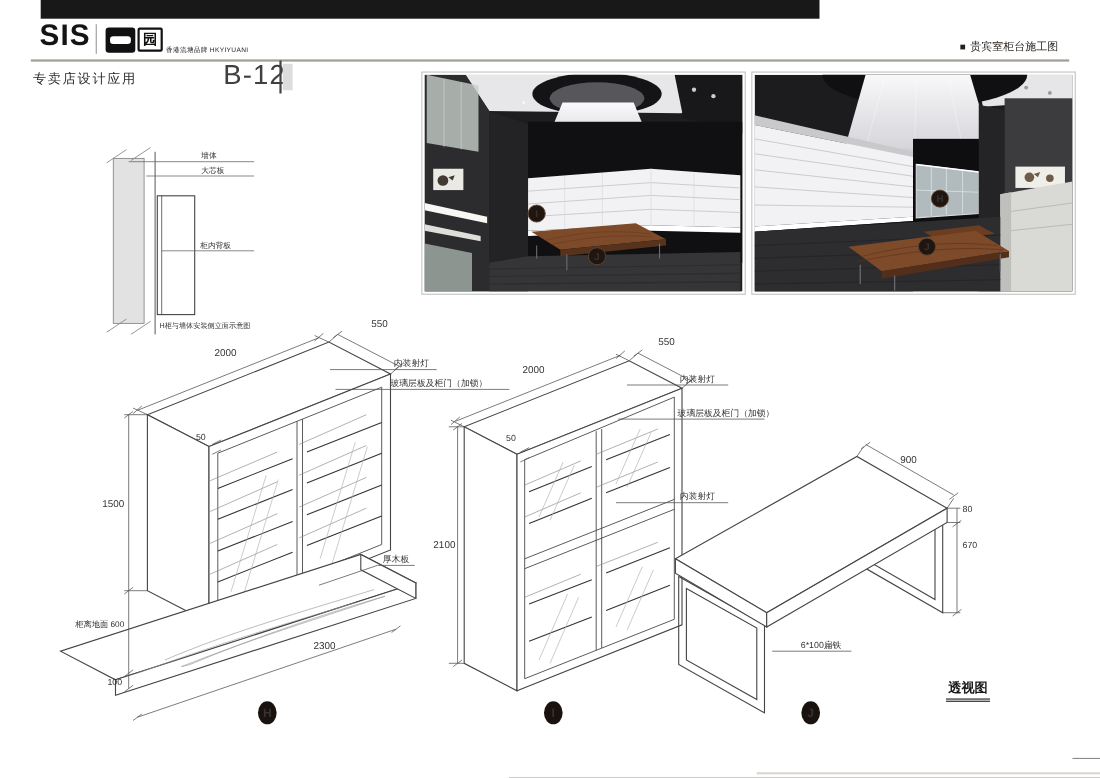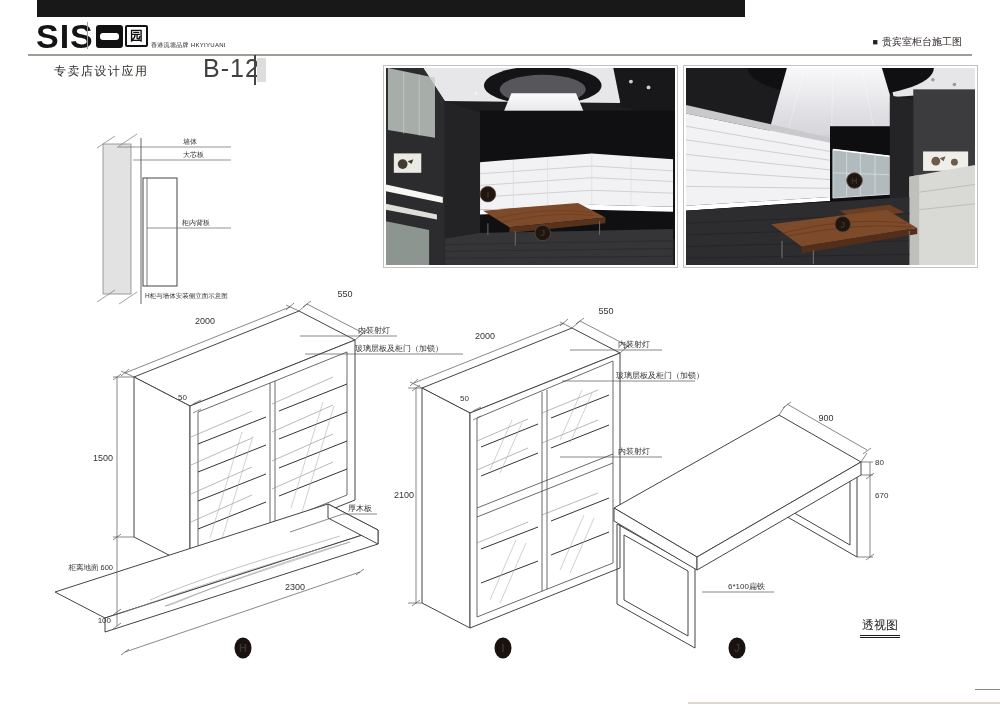--- a/index.html
+++ b/index.html
@@ -4,45 +4,45 @@
 <style>
   html,body{margin:0;padding:0;background:#888;}
   .page{position:relative;width:1000px;height:707px;background:#ffffff;overflow:hidden;
         font-family:"Liberation Sans",sans-serif;color:#1a1a1a;}
   .abs{position:absolute;}
   .photo{position:absolute;border:1px solid #c2c2c2;background:#fff;padding:2px;}
   .photo svg{display:block;}
   svg text{font-family:"Liberation Sans",sans-serif;fill:#333;}
   .dwg{position:absolute;}
   .dwg svg{display:block;overflow:visible;}
-  .capt{position:absolute;font-weight:normal;border-bottom:3px double #1a1a1a;padding:0 2px 1px;}
+  .capt{position:absolute;font-weight:bold;border-bottom:3px double #1a1a1a;padding:0 2px 1px;}
 </style>
 </head>
 <body>
 
 <div class="page">
 
   <div class="abs" style="left:37px;top:0;width:708px;height:17px;background:#181818;"></div>
 
-  <div class="abs" style="left:36px;top:17px;font-size:34px;font-weight:bold;letter-spacing:1px;color:#141414;">SIS</div>
+  <div class="abs" style="left:36px;top:17px;font-size:27px;font-weight:bold;letter-spacing:1px;color:#141414;">SIS</div>
   <div class="abs" style="left:87px;top:22px;width:1px;height:27px;background:#9a9a9a;"></div>
   <div class="abs" style="left:96px;top:25px;width:27px;height:23px;background:#111;border-radius:3px;">
     <div style="position:absolute;left:4px;top:8px;width:19px;height:7px;background:#fff;border-radius:3px;"></div>
   </div>
   <div class="abs" style="left:125px;top:25px;width:19px;height:18px;border:2.5px solid #111;border-radius:2px;background:#fff;
               font-size:13px;font-weight:bold;text-align:center;line-height:18px;color:#111;">园</div>
   <div class="abs" style="left:151px;top:41px;font-size:6px;color:#222;letter-spacing:0.3px;">香港流塘品牌 HKYIYUANI</div>
 
   <div class="abs" style="right:38px;top:35px;font-size:10px;font-weight:normal;color:#241f1b;">
     <span style="font-size:9px;margin-right:4px;">■</span><span>贵宾室柜台施工图</span>
   </div>
 
   <div class="abs" style="left:28px;top:54px;width:944px;height:2px;background:#a39d97;"></div>
 
-  <div class="abs" style="left:30px;top:63px;font-size:12px;color:#2e2a26;letter-spacing:1.5px;margin-left:24px;">专卖店设计应用</div>
+  <div class="abs" style="left:30px;top:63px;font-size:12px;color:#2e2a26;letter-spacing:1.5px;">专卖店设计应用</div>
   <div class="abs" style="left:203px;top:54px;font-size:25px;color:#404040;letter-spacing:1px;">B-12</div>
   <div class="abs" style="left:254px;top:55px;width:1.5px;height:30px;background:#444;"></div>
   <div class="abs" style="left:257px;top:58px;width:9px;height:24px;background:#ddd;"></div>
 
   <div class="photo" style="left:383px;top:65px;">
     <svg width="289" height="197" viewBox="0 0 295 203" preserveAspectRatio="none">
       <defs>
         <linearGradient id="lpCone" x1="0" y1="0" x2="0" y2="1">
           <stop offset="0" stop-color="#fafafc"></stop>
             <stop offset="1" stop-color="#c6c6cc"></stop>

